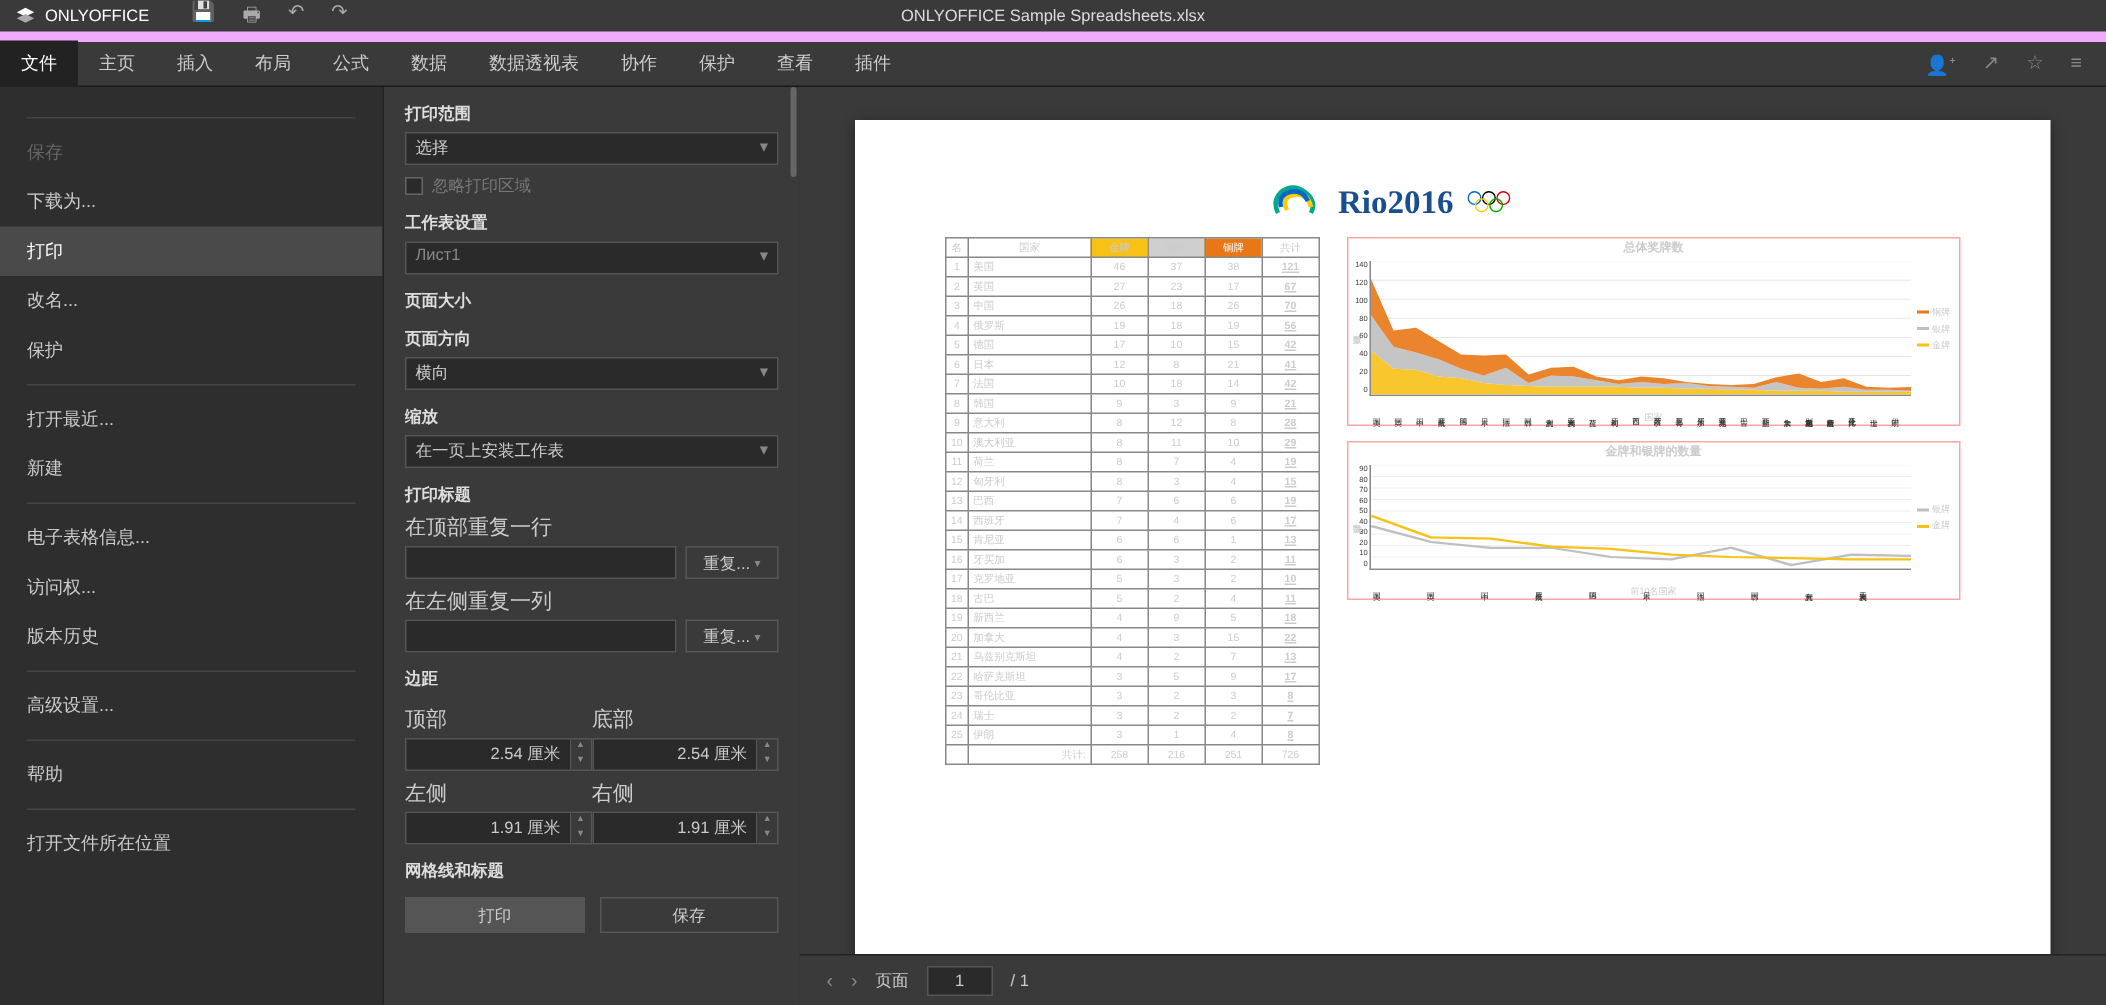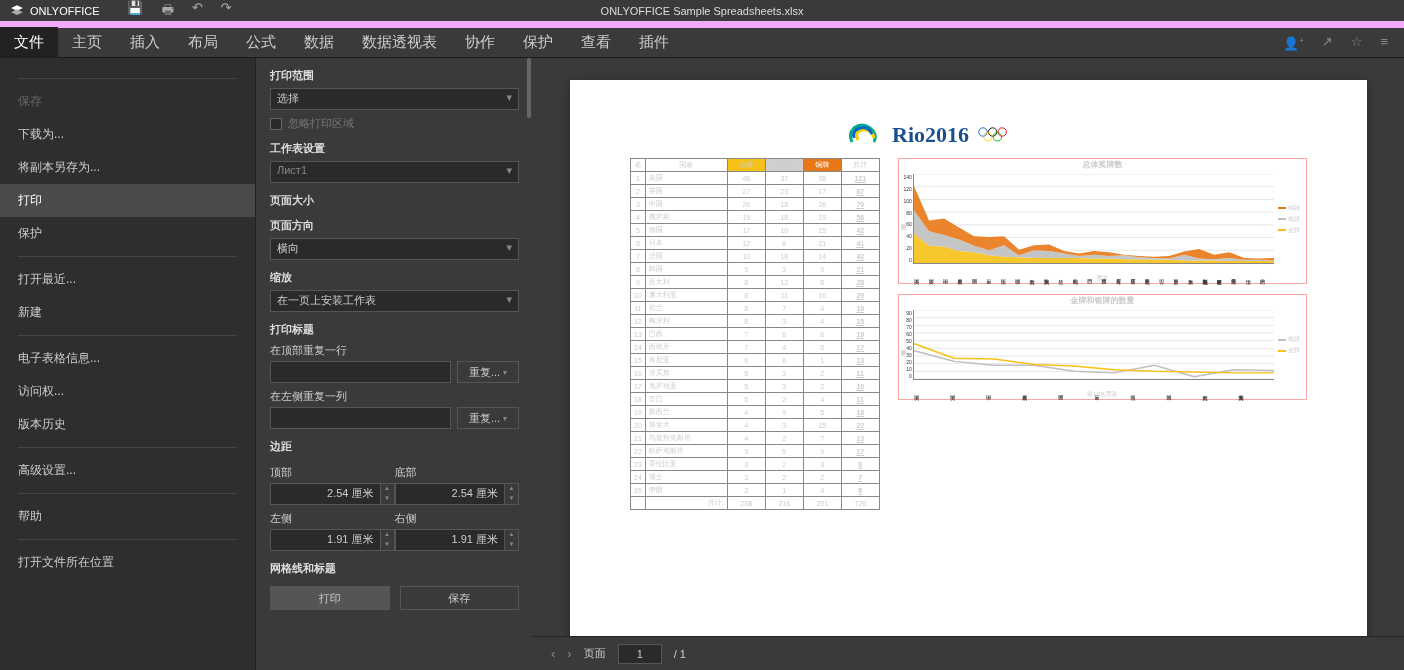--- a/index.html
+++ b/index.html
@@ -4,34 +4,34 @@
 <style>
 *{box-sizing:border-box;margin:0;padding:0;font-family:Arial,sans-serif}
 body{background:#2a2a2a;width:1404px;height:670px;overflow:hidden;color:#ccc;font-size:11px}
 .topbar{height:28px;background:#3a3a3a;display:flex;align-items:center;padding:0 10px;border-bottom:7px solid #f0abfc}
 .logo{display:flex;align-items:center;gap:6px;font-size:11px;color:#fff}
 .logo-icon{width:14px;height:14px}
 .topbar-icons{display:flex;gap:18px;margin-left:28px}
 .topbar-icons span{color:#aaa;cursor:pointer;font-size:13px}
 .doc-title{position:absolute;left:50%;transform:translateX(-50%);color:#ddd;font-size:11px}
 .menubar{height:30px;background:#3a3a3a;display:flex;align-items:center;padding-left:0;border-bottom:1px solid #1a1a1a}
-.menubar .tab{padding:16px 14px;height:30px;display:flex;align-items:center;font-size:15px;color:#ccc;cursor:pointer}
+.menubar .tab{padding:16px 14px;height:30px;display:flex;align-items:center;font-size:12px;color:#ccc;cursor:pointer}
 .menubar .tab.active{background:#222;color:#fff}
 .menubar .right-icons{margin-left:auto;display:flex;gap:18px;padding-right:16px;color:#888;font-size:13px}
 .body{display:flex;height:calc(670px - 58px)}
 .filemenu{width:255px;background:#2e2e2e;padding:14px 18px;display:flex;flex-direction:column;gap:0}
 .filemenu .item{padding:8px 0;color:#ccc;font-size:12px;cursor:pointer}
 .filemenu .item.active{background:#4a4a4a;margin:0 -18px;padding-left:18px;color:#fff}
 .filemenu .item.disabled{color:#666}
 .filemenu .sep{height:1px;background:#444;margin:6px 0}
 .settings{width:278px;background:#3a3a3a;padding:10px 14px;overflow-y:auto;position:relative;border-left:1px solid #222}
 .settings .scrollbar{position:absolute;right:2px;top:0;width:4px;height:60px;background:#666;border-radius:2px}
 .settings .group{margin-bottom:10px}
 .settings .label{font-size:11px;color:#ddd;font-weight:bold;margin-bottom:5px}
-.settings .sublabel{font-size:11px;color:#ccc;margin-bottom:3px;margin-top:6px}
+.settings .sublabel{font-size:14px;color:#ccc;margin-bottom:3px;margin-top:6px}
 .settings .select{width:100%;height:22px;background:#2a2a2a;border:1px solid #555;color:#ccc;padding:2px 6px;font-size:11px;position:relative}
 .settings .select::after{content:"▾";position:absolute;right:6px;color:#888}
 .settings .chk{display:flex;align-items:center;gap:6px;color:#777;font-size:11px;margin-top:6px}
 .settings .chkbox{width:12px;height:12px;border:1px solid #666;background:#2a2a2a}
 .settings .row{display:flex;}
 .settings .row>div{flex:1}
 .settings .numbox{display:flex;align-items:center}
 .settings .num{flex:1;height:22px;background:#2a2a2a;border:1px solid #555;color:#ccc;text-align:right;padding:2px 6px;font-size:11px}
 .settings .numside{width:14px;height:22px;background:#3a3a3a;border:1px solid #555;border-left:none;display:flex;flex-direction:column}
 .settings .numside span{flex:1;text-align:center;font-size:6px;color:#888;line-height:9px}
@@ -121,22 +121,22 @@
     <span>☆</span>
     <span>≡</span>
   </div>
 </div>
 
 <div class="body">
   <div class="filemenu">
     <div class="sep"></div>
     <div class="item disabled">保存</div>
     <div class="item">下载为...</div>
-    <div class="item">将副本另存为...</div>
     <div class="item active">打印</div>
+    <div class="item">改名...</div>
     <div class="item">保护</div>
     <div class="sep"></div>
     <div class="item">打开最近...</div>
     <div class="item">新建</div>
     <div class="sep"></div>
     <div class="item">电子表格信息...</div>
     <div class="item">访问权...</div>
     <div class="item">版本历史</div>
     <div class="sep"></div>
     <div class="item">高级设置...</div>

